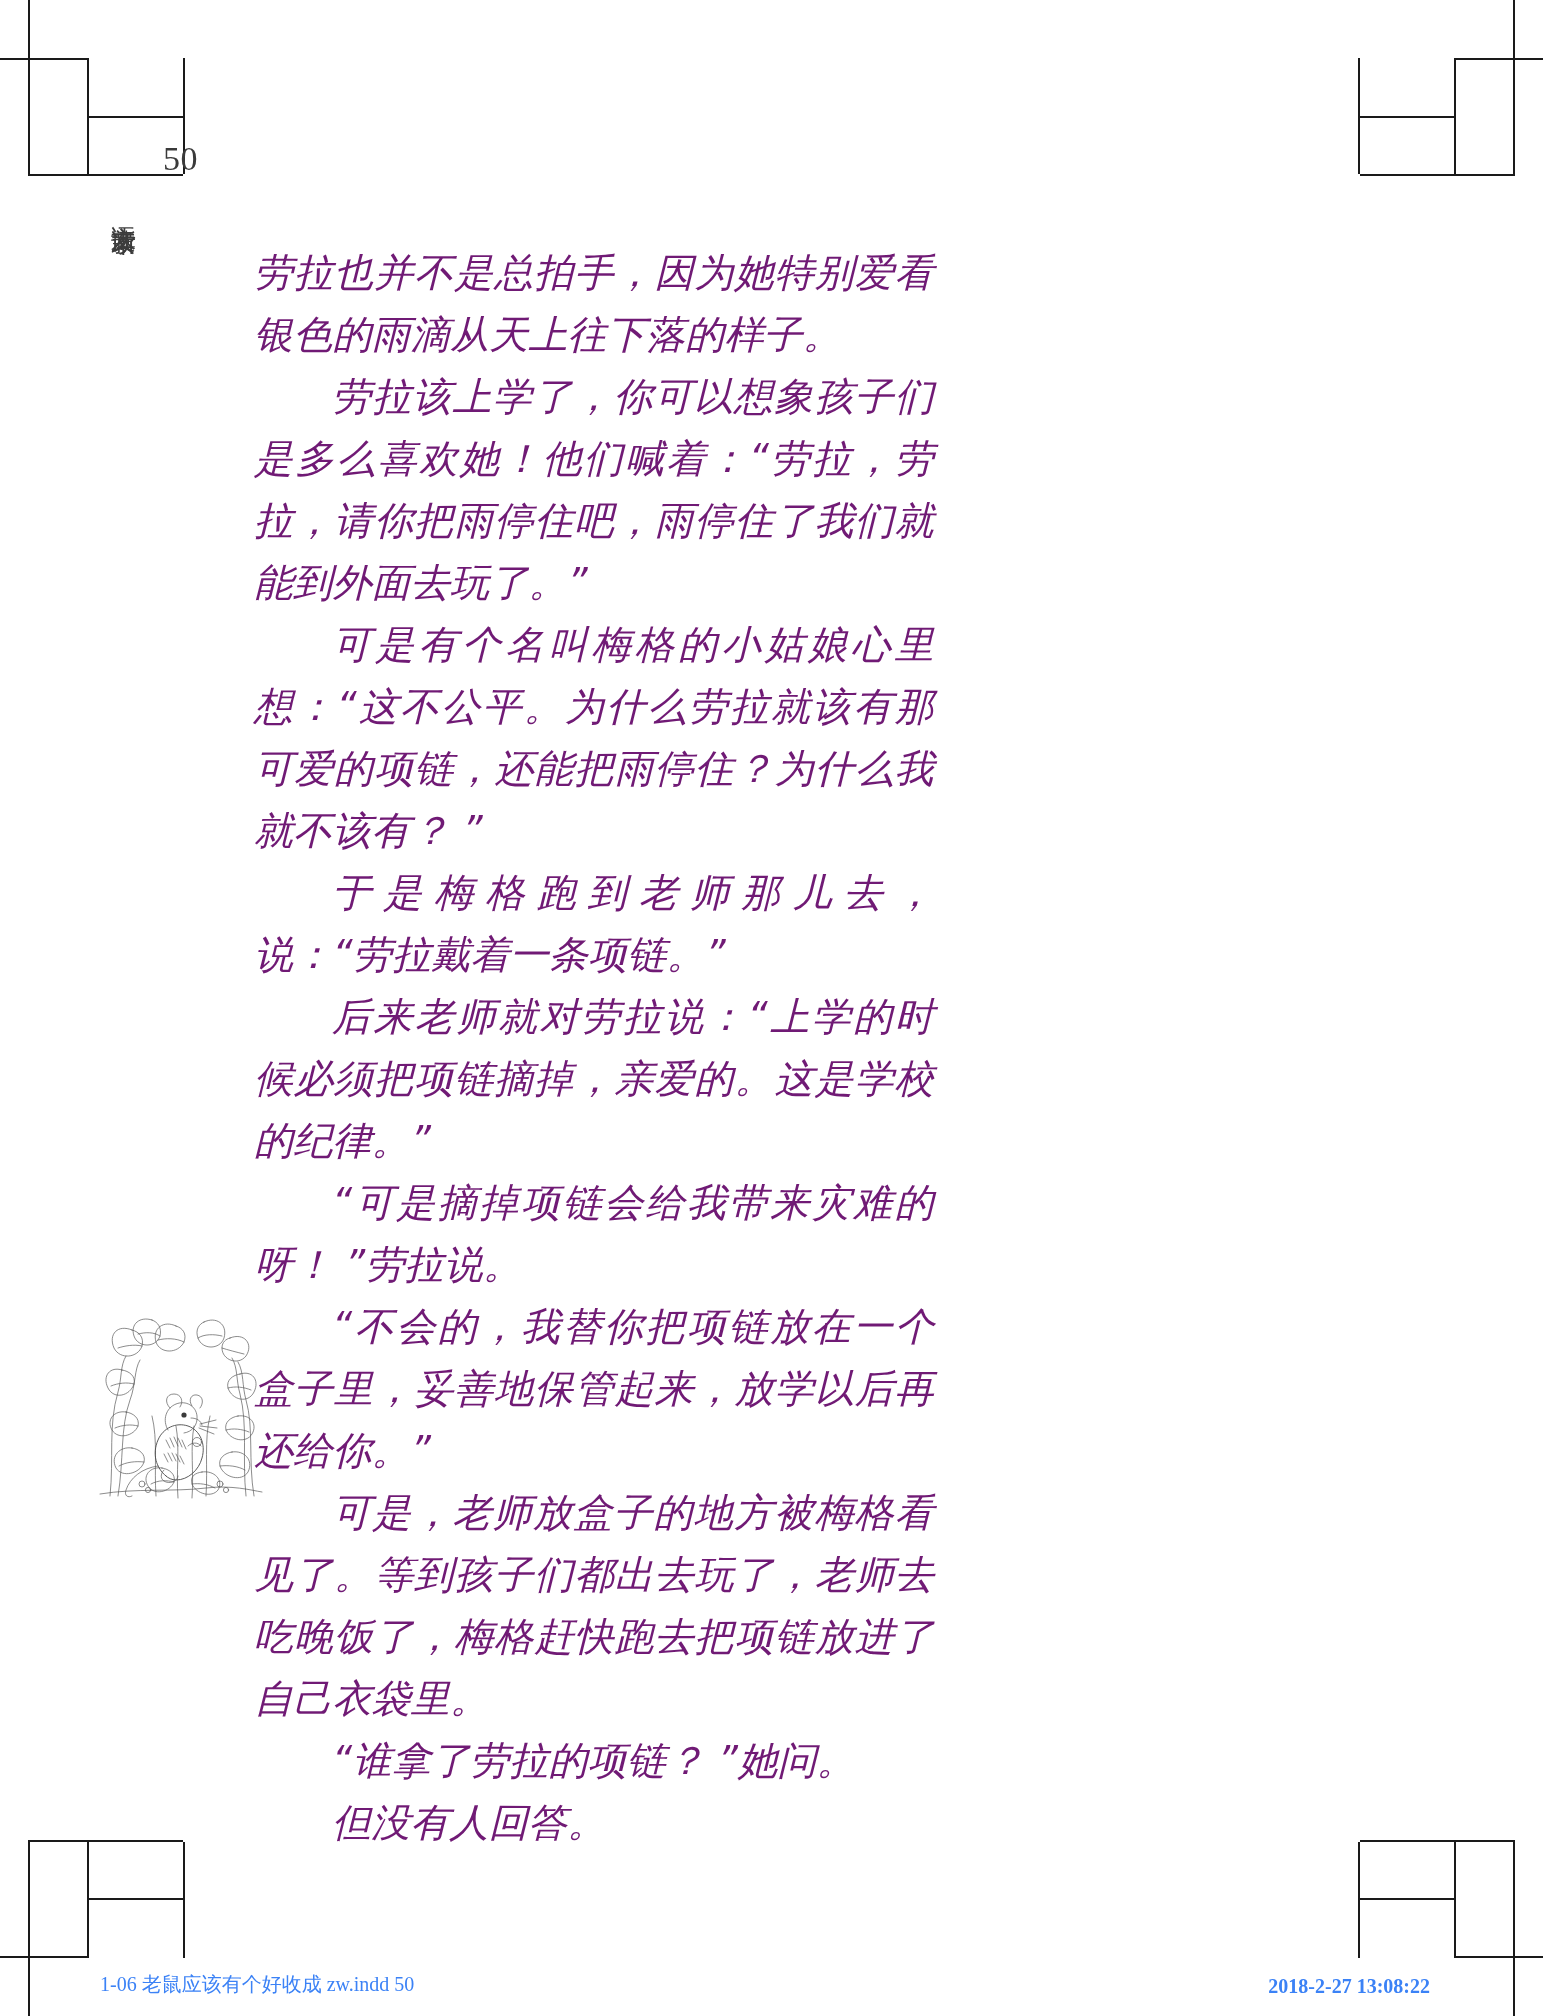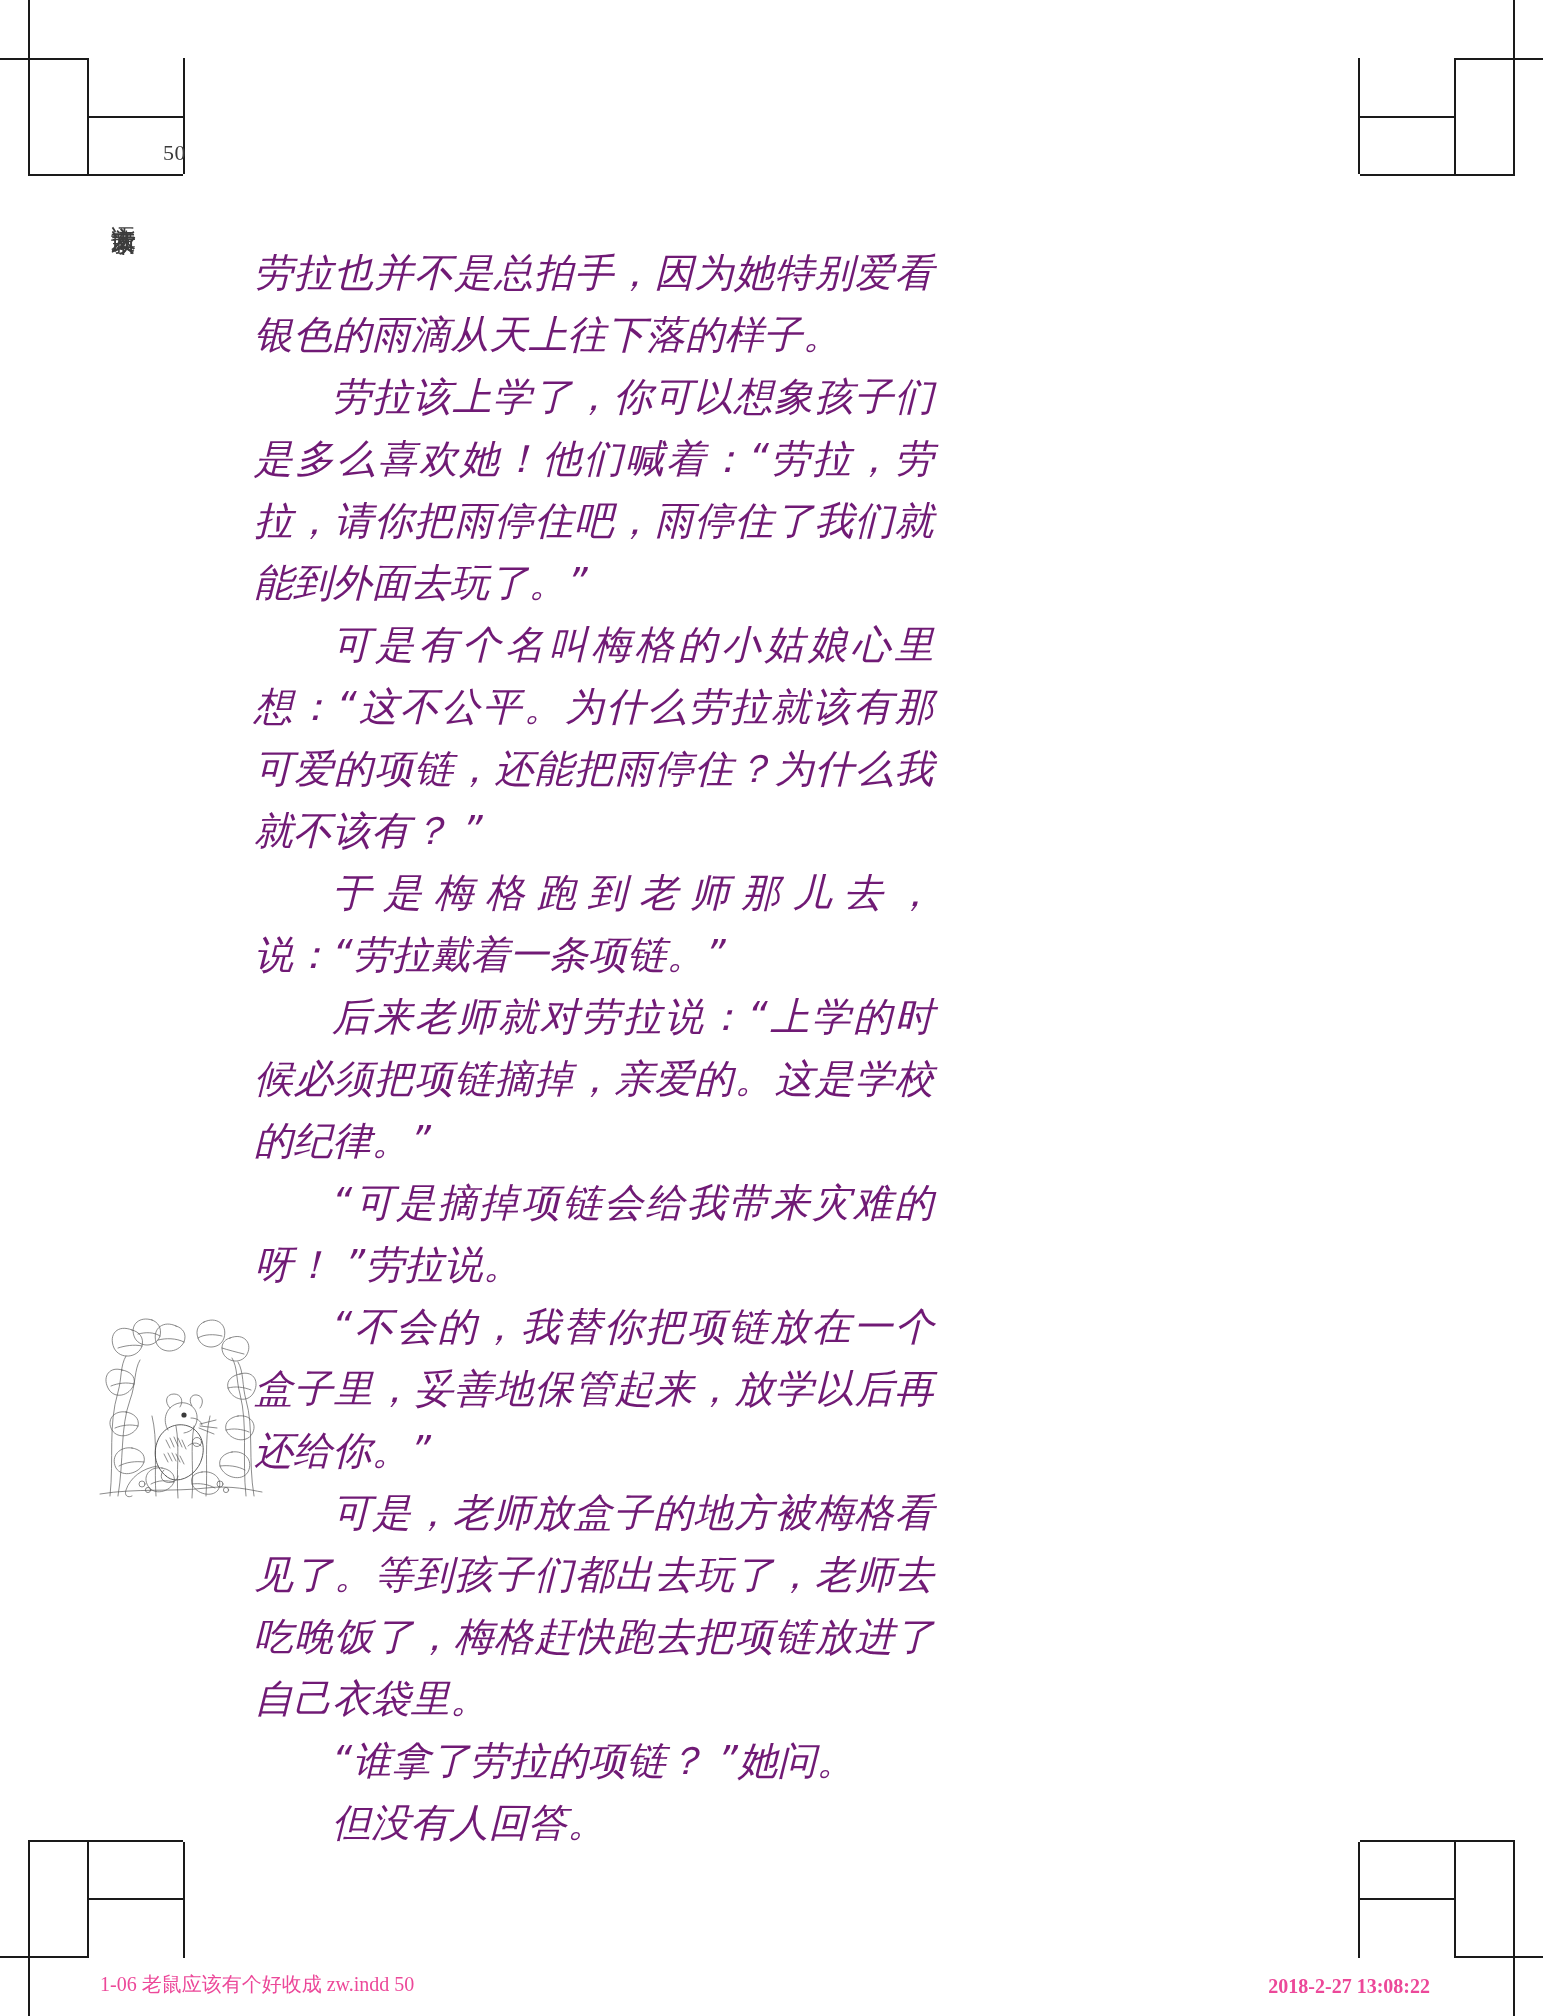--- a/index.html
+++ b/index.html
@@ -69,21 +69,21 @@
   .crop-br .h2 { right: 28px; bottom: 174px; width: 155px; }
   .crop-br .v3 { right: 183px; bottom: 58px; height: 116px; }
   .crop-br .h3 { right: 87px; bottom: 116px; width: 96px; }
 
   
   #folio {
     position: absolute;
     left: 163px;
     top: 140px;
     font-family: "Liberation Serif", "DejaVu Serif", serif;
-    font-size: 22px;
+    font-size: 34px;
     color: #3a3a3a;
     letter-spacing: 0.5px;
   }
 
   
   #running-head {
     position: absolute;
     left: 104px;
     top: 206px;
     width: 34px;
@@ -127,21 +127,21 @@
     height: 192px;
   }
   #illustration svg { display: block; }
 
   
   .footer-text {
     position: absolute;
     bottom: 18px;
     font-family: "Liberation Serif", "DejaVu Serif", serif;
     font-size: 20px;
-    color: #ec4899;
+    color: #3b82f6;
     white-space: nowrap;
   }
   #footer-left { left: 100px; }
   #footer-right { right: 113px; font-weight: bold; }
 </style>
 </head>
 <body>
 
 <div id="page">
 

